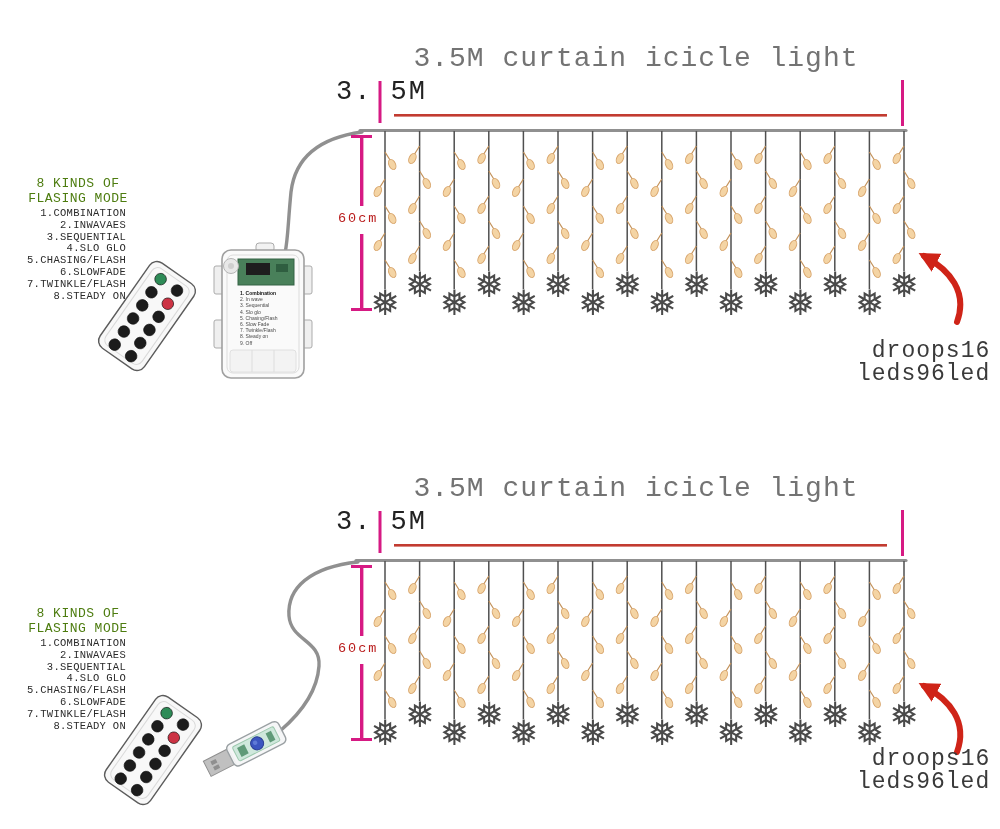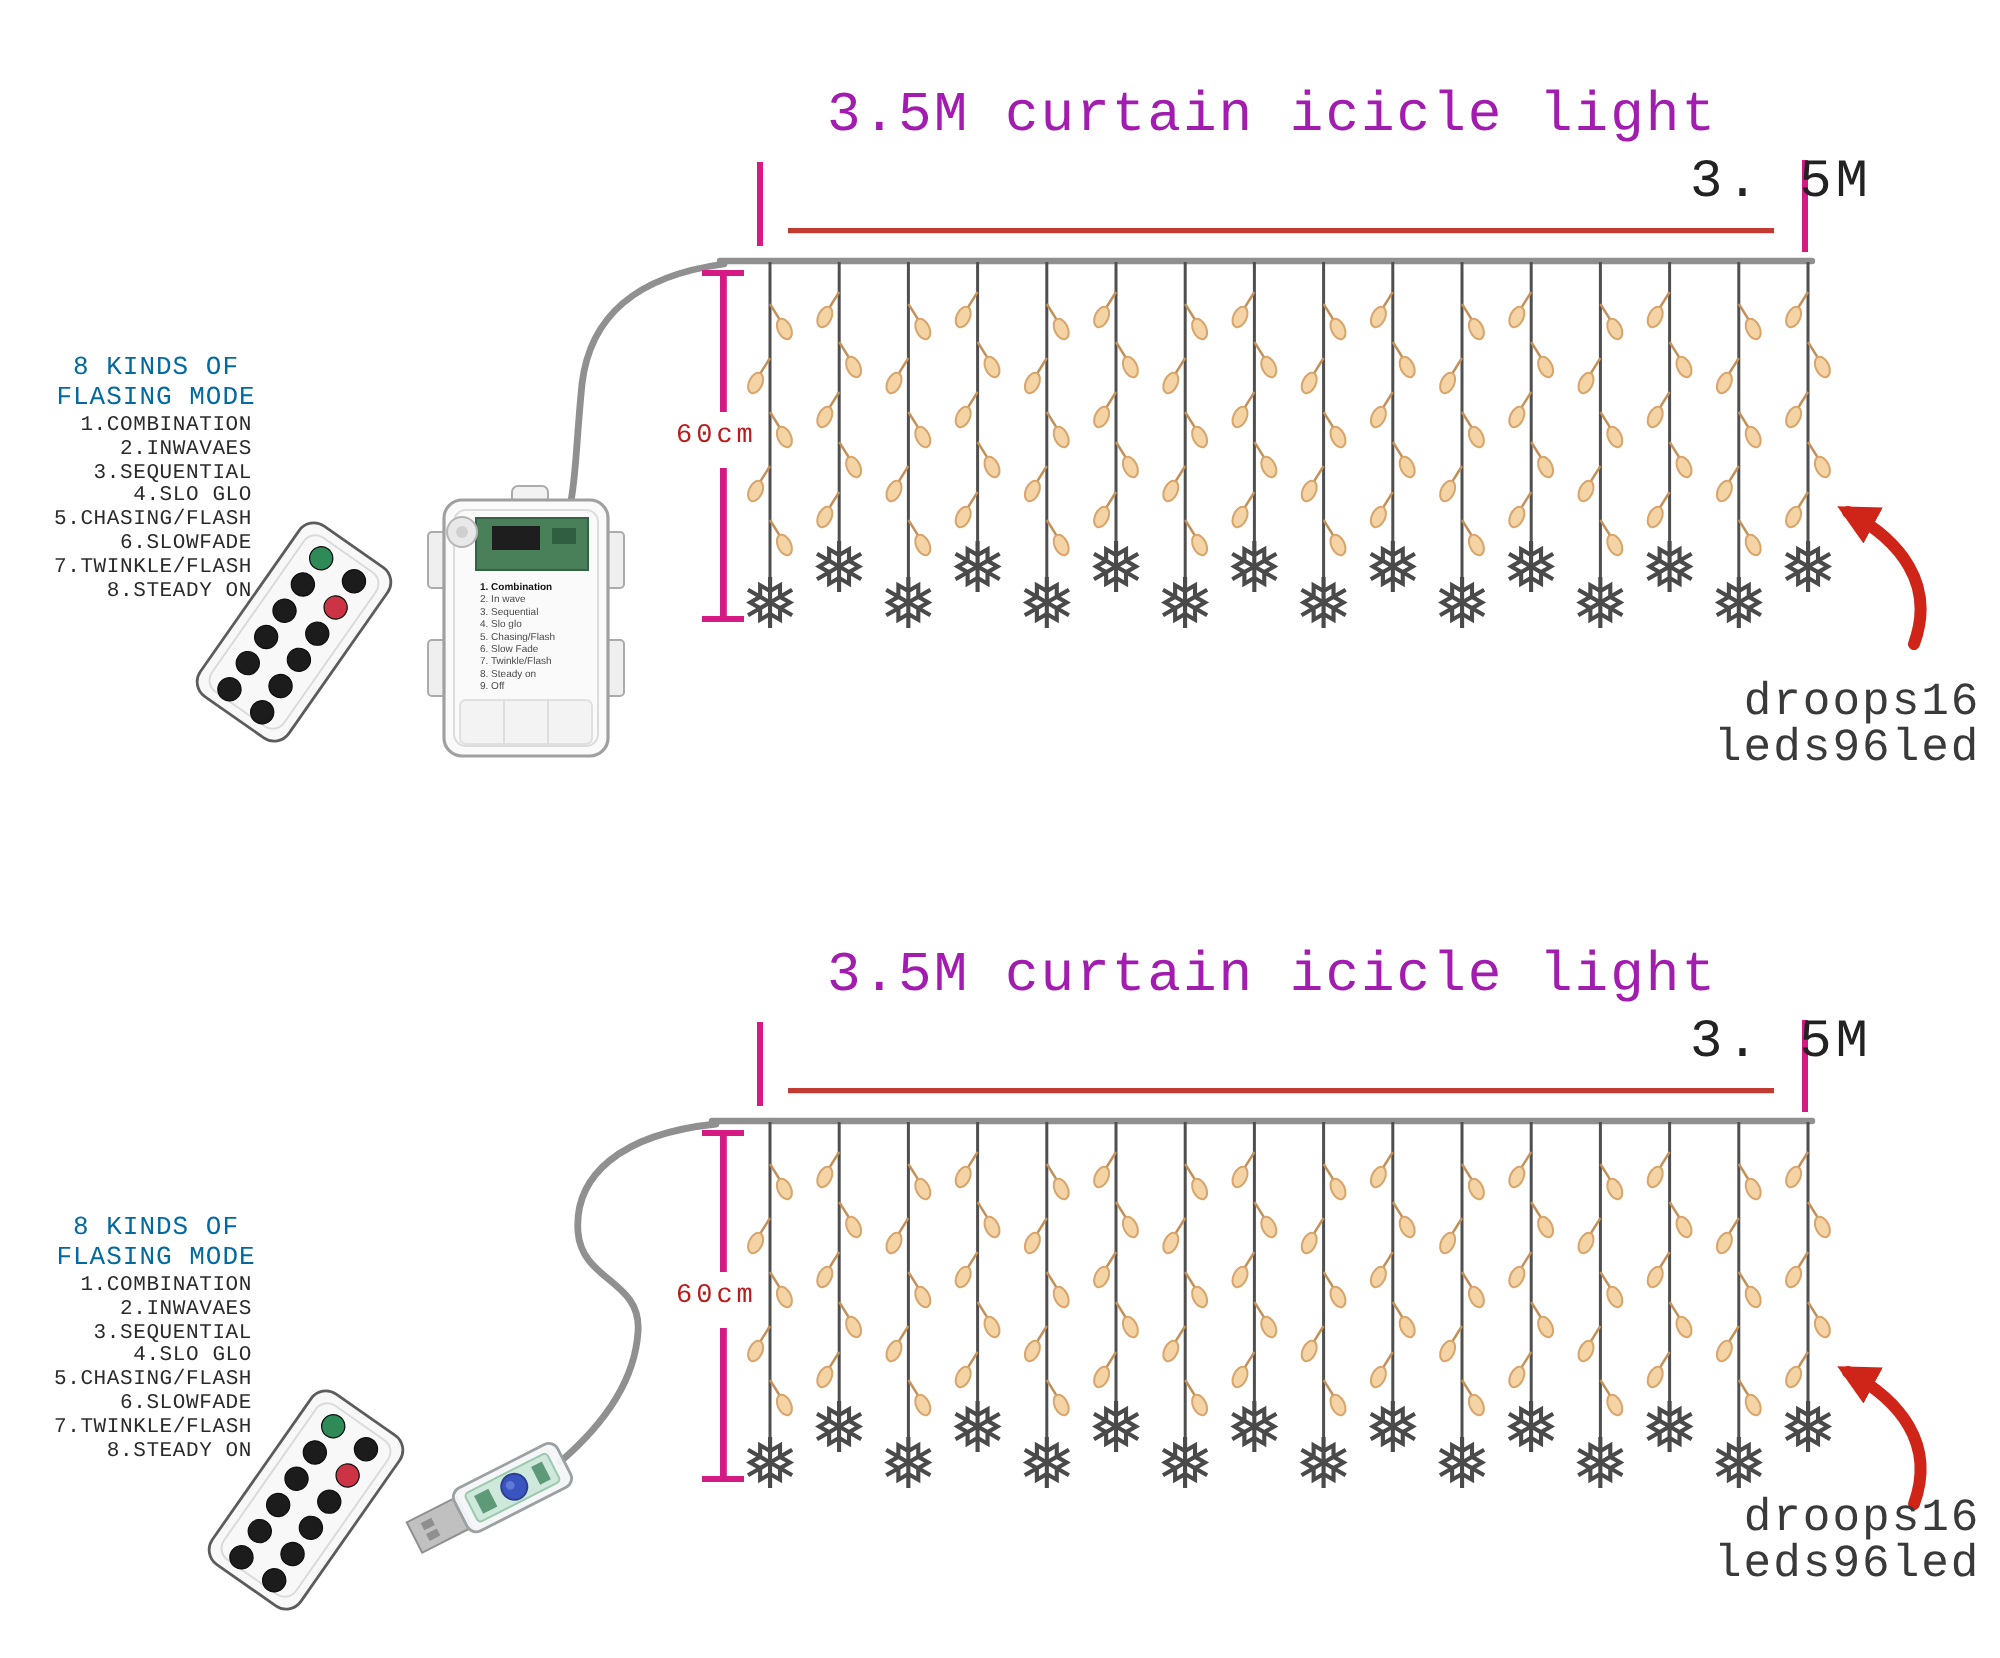--- a/index.html
+++ b/index.html
@@ -1,24 +1,24 @@
 <!DOCTYPE html>
 <html><head>
 <meta charset="utf-8">
 <style>
   html,body{margin:0;padding:0;background:#ffffff;}
   .stage{position:relative;width:1000px;height:829px;background:#fff;overflow:hidden;
          font-family:"Liberation Mono",monospace;color:#262626;}
   #scene{position:absolute;left:0;top:0;}
   .txt{position:absolute;white-space:pre;text-align:right;}
-  .title1{left:336px;width:600px;text-align:center;font-size:28px;letter-spacing:1px;line-height:32px;color:#a21caf;}
-  .title2{left:336px;width:600px;text-align:right;font-size:27px;letter-spacing:2px;line-height:30px;color:#222;}
+  .title1{left:336px;width:600px;text-align:center;font-size:28px;letter-spacing:1px;line-height:32px;color:#737373;}
+  .title2{left:336px;width:600px;text-align:left;font-size:27px;letter-spacing:2px;line-height:30px;color:#222;}
   .p0.title1{top:43px;} .p0.title2{top:77px;}
   .p1.title1{top:473px;} .p1.title2{top:507px;}
-  .mode-head{left:14px;width:128px;text-align:center;font-size:13px;line-height:15px;letter-spacing:0.5px;color:#0369a1;}
+  .mode-head{left:14px;width:128px;text-align:center;font-size:13px;line-height:15px;letter-spacing:0.5px;color:#4d7c0f;}
   .p0.mode-head{top:176px;} .p1.mode-head{top:606px;}
   .mode-items{left:27px;font-size:10.5px;line-height:11.8px;letter-spacing:0.3px;color:#2a2a2a;}
   .p0.mode-items{top:208px;} .p1.mode-items{top:638px;}
   .dim60{left:338px;font-size:13.5px;letter-spacing:2px;color:#b91c1c;}
   .p0.dim60{top:211px;} .p1.dim60{top:641px;}
   .droops{left:857px;font-size:23px;line-height:22.5px;letter-spacing:1px;color:#3a3a3a;}
   .p0.droops{top:340px;} .p1.droops{top:748px;}
 </style>
 </head>
 <body>

